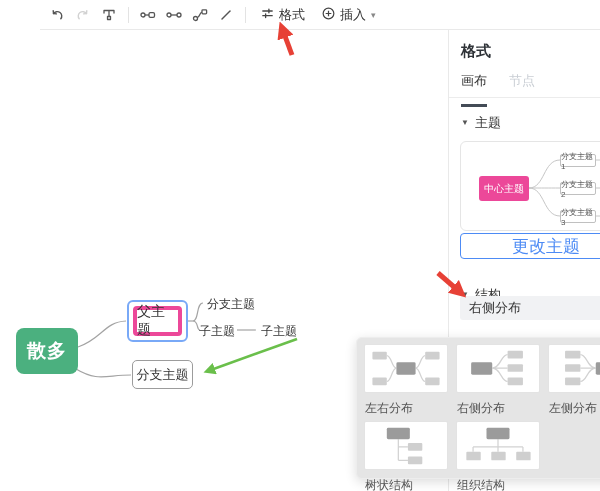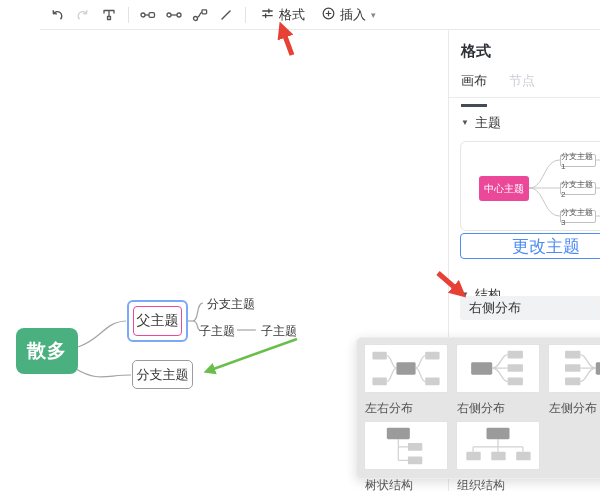--- a/index.html
+++ b/index.html
@@ -22,21 +22,21 @@
   
   .canvas { position:absolute; left:0; top:30px; width:408px; height:461px; background:#fff; }
   .map-svg { position:absolute; left:0; top:0; width:408px; height:461px; z-index:0; }
   .node { position:absolute; background:#fff; border:1px solid #9c9c9c; border-radius:5px;
     display:flex; align-items:center; justify-content:center; font-size:13px; color:#333; z-index:1; }
   .root-node { position:absolute; left:-24px; top:298px; width:62px; height:46px;
     background:#4bb07f; border-radius:8px; display:flex; align-items:center; justify-content:center;
     color:#fff; font-size:19px; font-weight:600; letter-spacing:1px; z-index:1; overflow:hidden; }
   .selection-box { position:absolute; left:87px; top:270px; width:61px; height:42px;
     border:2px solid #79a9f7; border-radius:6px; display:flex; align-items:center; justify-content:center; z-index:1; }
-  .parent-node { width:49px; height:30px; border:1px solid #ec4899; border-radius:4px;
+  .parent-node { width:49px; height:30px; border:4px solid #ec4899; border-radius:4px;
     background:#fff; display:flex; align-items:center; justify-content:center; font-size:14px; }
   .txt-node { position:absolute; font-size:12px; color:#333; z-index:1; white-space:nowrap; }
   .branch-node { left:92px; top:330px; width:61px; height:29px; }
 
   
   .panel { position:absolute; left:408px; top:30px; width:192px; height:461px;
     background:#fff; border-left:1px solid #e9e9e9; z-index:10; }
   .panel-header { position:relative; height:38px; }
   .panel-title { position:absolute; left:12px; top:12px; font-size:15px; font-weight:600; color:#2f3338; }
   .panel-close { position:absolute; right:12px; top:10px; font-size:15px; color:#9aa0a6; cursor:pointer; }

